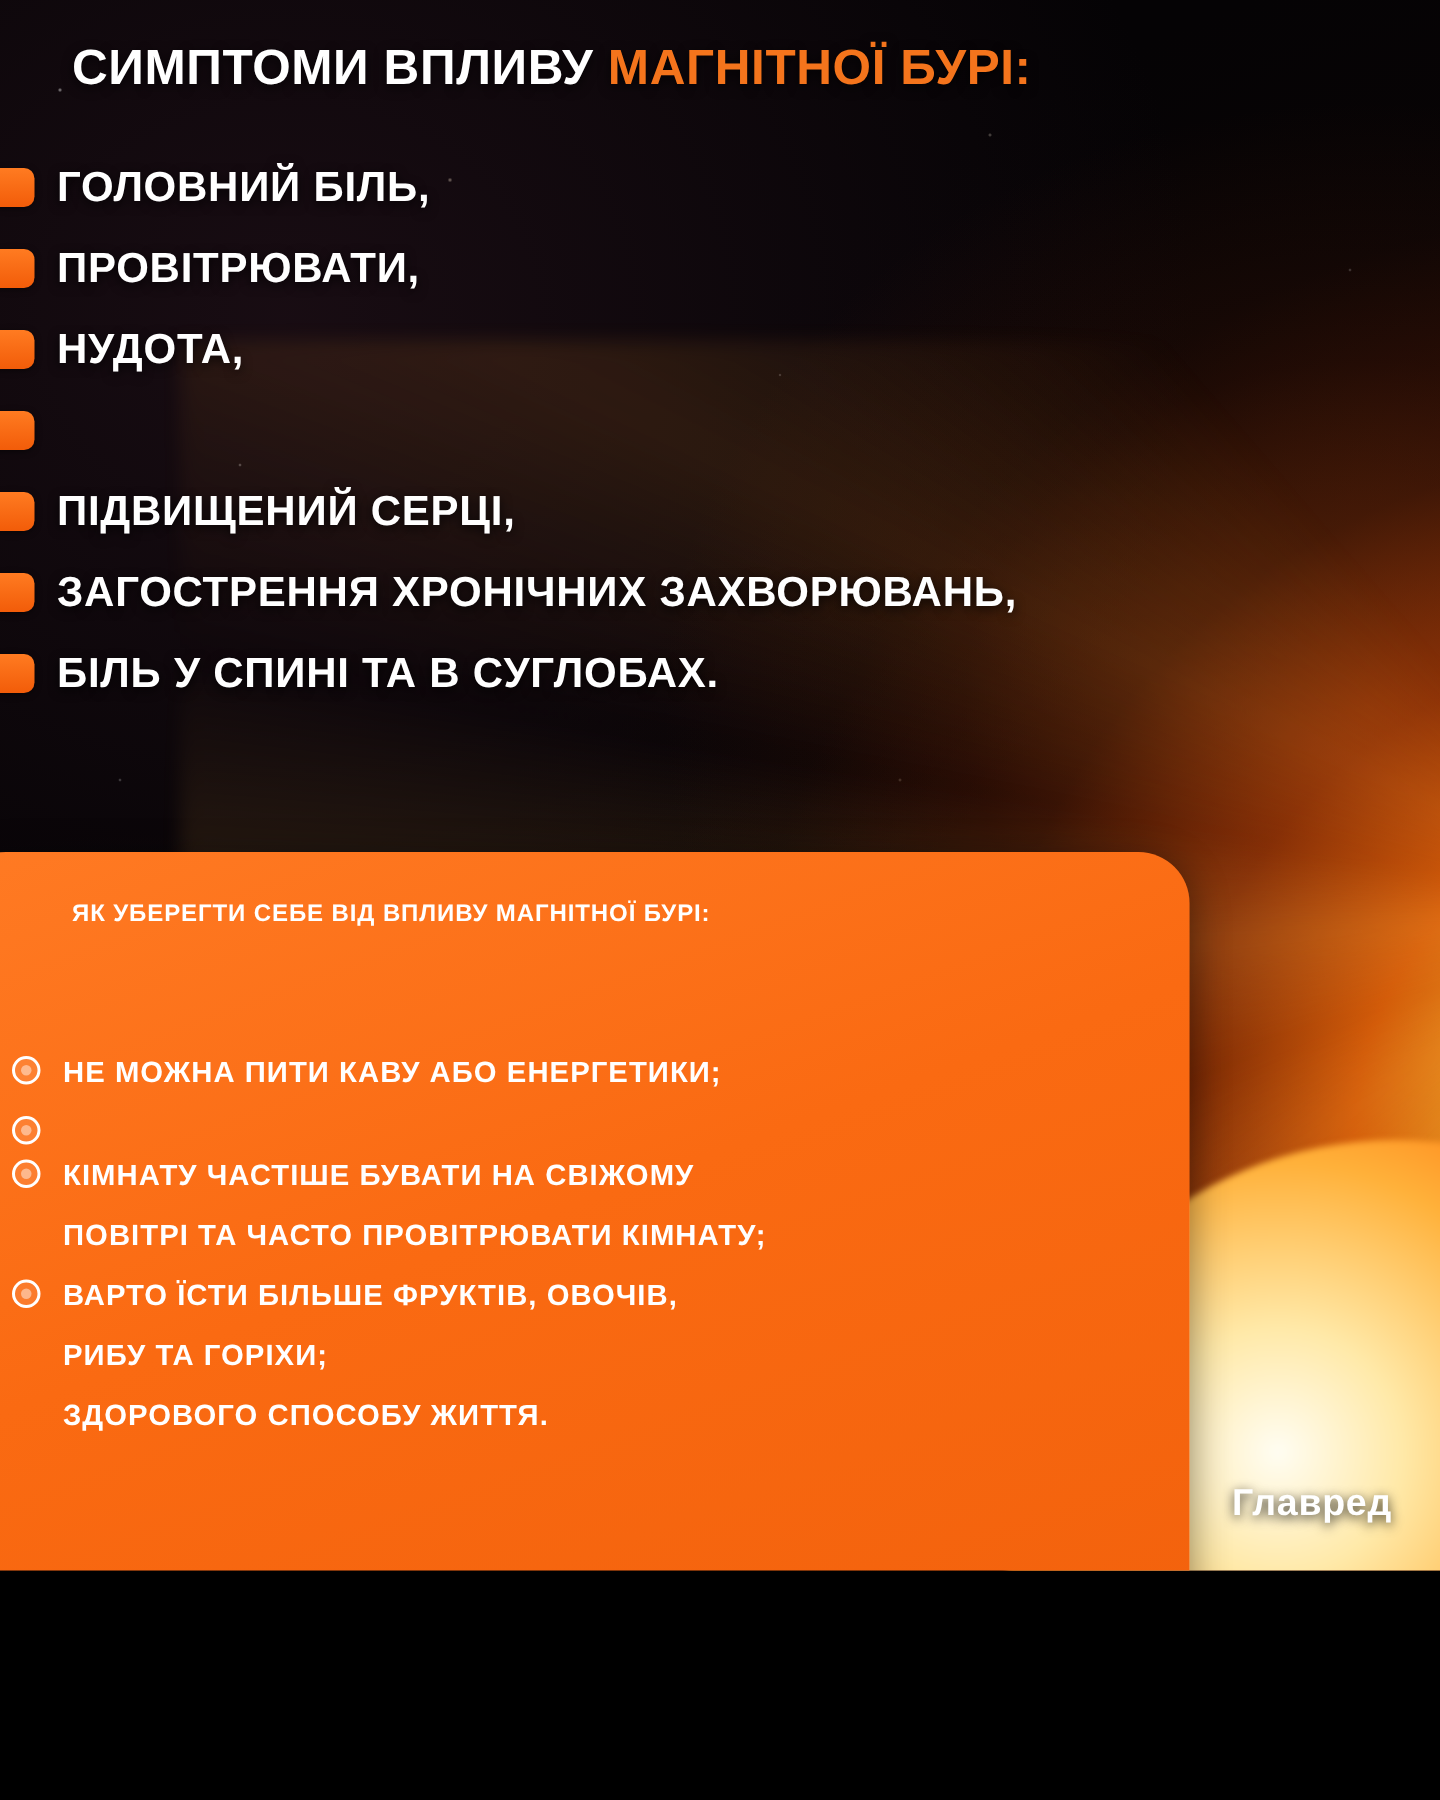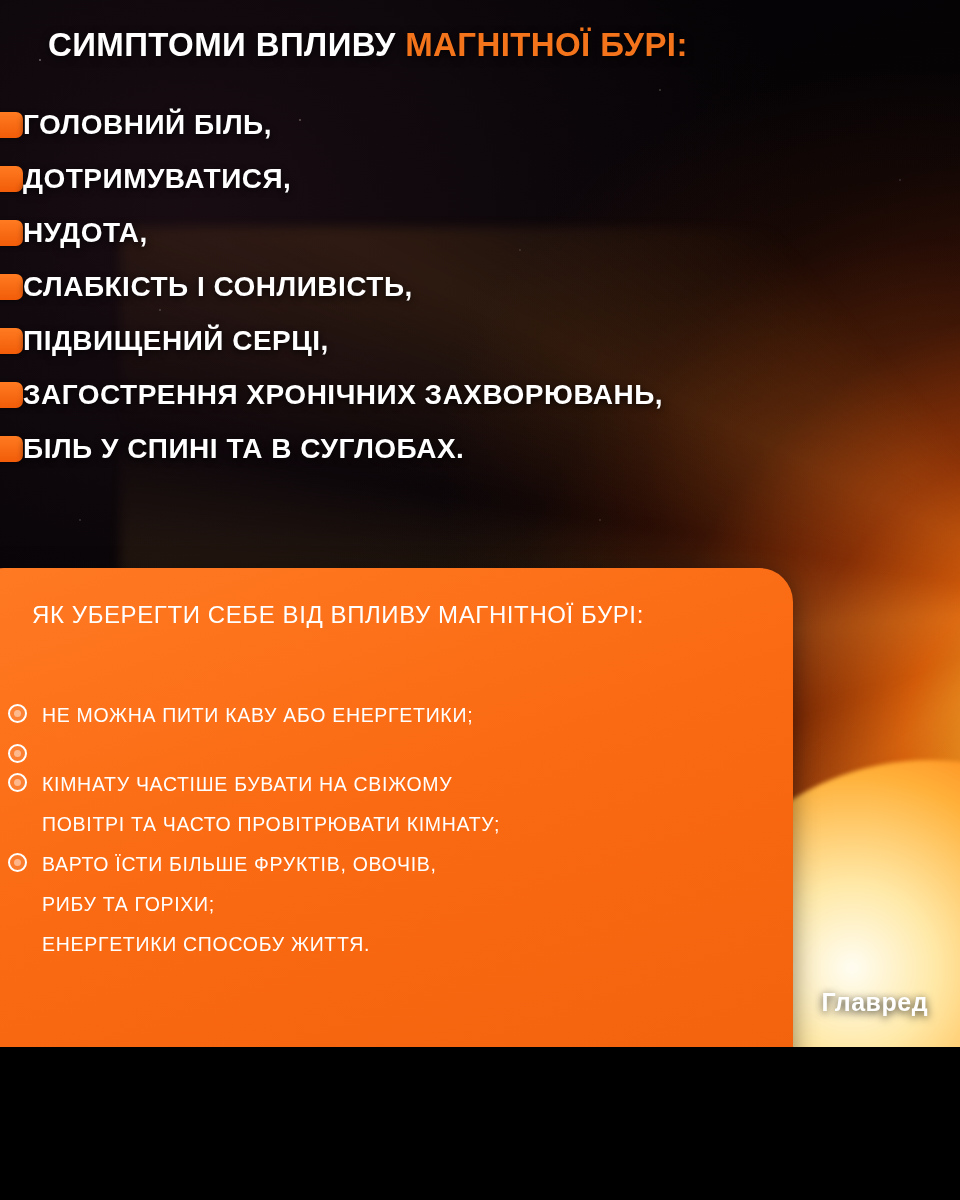--- a/index.html
+++ b/index.html
@@ -115,20 +115,21 @@
   .bullet-tab {
     width: 30px;
     height: 26px;
     margin-left: -7px;
     border-radius: 7px;
     background: linear-gradient(180deg, #ff7b21 0%, #f25c09 100%);
     flex: 0 0 auto;
     box-shadow: 0 1px 4px rgba(0,0,0,0.5);
   }
   .symptom-text {
+    margin-left: 15px;
     font-size: 28px;
     font-weight: 700;
     color: #ffffff;
     letter-spacing: 0.5px;
     text-shadow: 0 2px 7px rgba(0,0,0,0.8);
     white-space: nowrap;
   }
 
   
   .panel {
@@ -136,25 +137,25 @@
     left: -30px;
     top: 568px;
     width: 823px;
     height: 556px;
     background: linear-gradient(160deg, #ff7a23 0%, #fa6a12 45%, #f2610c 100%);
     border-radius: 34px;
     box-shadow: 0 6px 26px rgba(0,0,0,0.45);
   }
   .panel-title {
     position: absolute;
-    left: 62px;
+    left: 78px;
     top: 30px;
     width: 640px;
-    font-size: 24px;
-    font-weight: 400;
+    font-size: 16px;
+    font-weight: 700;
     line-height: 1.45;
     color: #ffffff;
     letter-spacing: 0.6px;
     text-transform: uppercase;
   }
   .advice {
     position: absolute;
     left: 38px;
     top: 128px;
     right: 24px;
@@ -181,21 +182,21 @@
     left: 50%; top: 50%;
     width: 7px; height: 7px;
     margin: -3.5px 0 0 -3.5px;
     border-radius: 50%;
     background: rgba(255,255,255,0.45);
   }
   .ring.invisible { visibility: hidden; }
   .advice-text {
     margin-left: 15px;
     font-size: 19.5px;
-    font-weight: 400;
+    font-weight: 700;
     line-height: 1.95;
     color: #ffffff;
     letter-spacing: 0.7px;
     white-space: nowrap;
   }
 
   
   .logo {
     position: absolute;
     right: 32px;
@@ -219,29 +220,28 @@
     <span>СИМПТОМИ ВПЛИВУ </span><span class="hl">МАГНІТНОЇ БУРІ:</span>
   </h1>
 
   <ul class="symptoms">
       <li class="symptom-row">
         <span class="bullet-tab"></span>
         <span class="symptom-text">ГОЛОВНИЙ БІЛЬ,</span>
       </li>
       <li class="symptom-row">
         <span class="bullet-tab"></span>
-        <span class="symptom-text">ДОТРИМУВАТИСЯ,</span>
+        <span class="symptom-text">ПРОВІТРЮВАТИ,</span>
       </li>
       <li class="symptom-row">
         <span class="bullet-tab"></span>
         <span class="symptom-text">НУДОТА,</span>
       </li>
       <li class="symptom-row">
         <span class="bullet-tab"></span>
-        <span class="symptom-text">СЛАБКІСТЬ І СОНЛИВІСТЬ,</span>
       </li>
       <li class="symptom-row">
         <span class="bullet-tab"></span>
         <span class="symptom-text">ПІДВИЩЕНИЙ СЕРЦІ,</span>
       </li>
       <li class="symptom-row">
         <span class="bullet-tab"></span>
         <span class="symptom-text">ЗАГОСТРЕННЯ ХРОНІЧНИХ ЗАХВОРЮВАНЬ,</span>
       </li>
       <li class="symptom-row">
@@ -271,19 +271,19 @@
         <li class="advice-item">
           <span class="ring"></span>
           <span class="advice-text">ВАРТО ЇСТИ БІЛЬШЕ ФРУКТІВ, ОВОЧІВ,</span>
         </li>
         <li class="advice-item">
           <span class="ring invisible"></span>
           <span class="advice-text">РИБУ ТА ГОРІХИ;</span>
         </li>
         <li class="advice-item">
           <span class="ring invisible"></span>
-          <span class="advice-text">ЕНЕРГЕТИКИ СПОСОБУ ЖИТТЯ.</span>
+          <span class="advice-text">ЗДОРОВОГО СПОСОБУ ЖИТТЯ.</span>
         </li>
       </ul>
   </div>
 
   <div class="logo">Главред</div>
 </div>
 
 </body></html>

